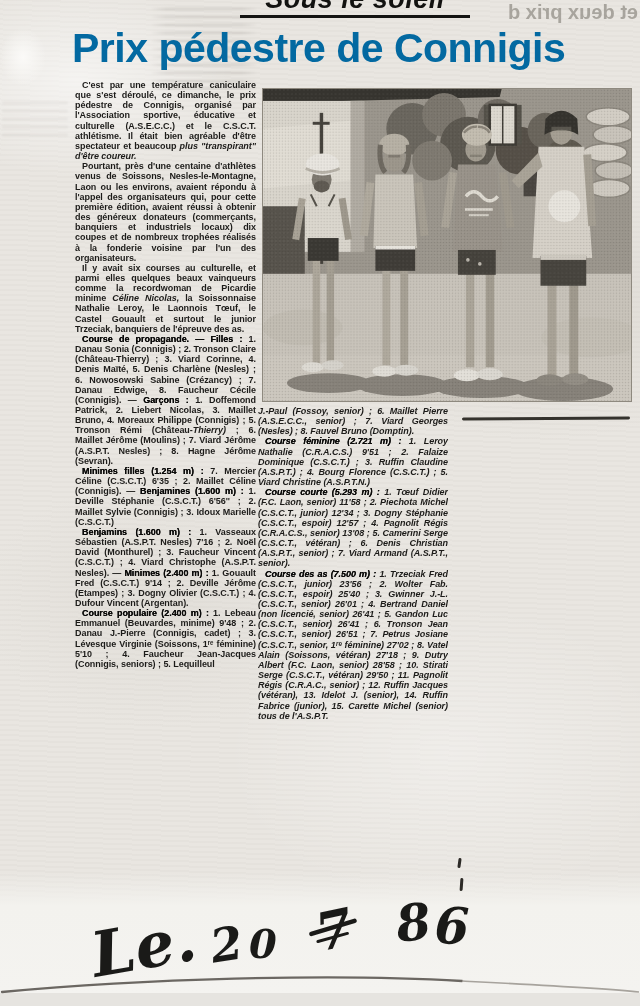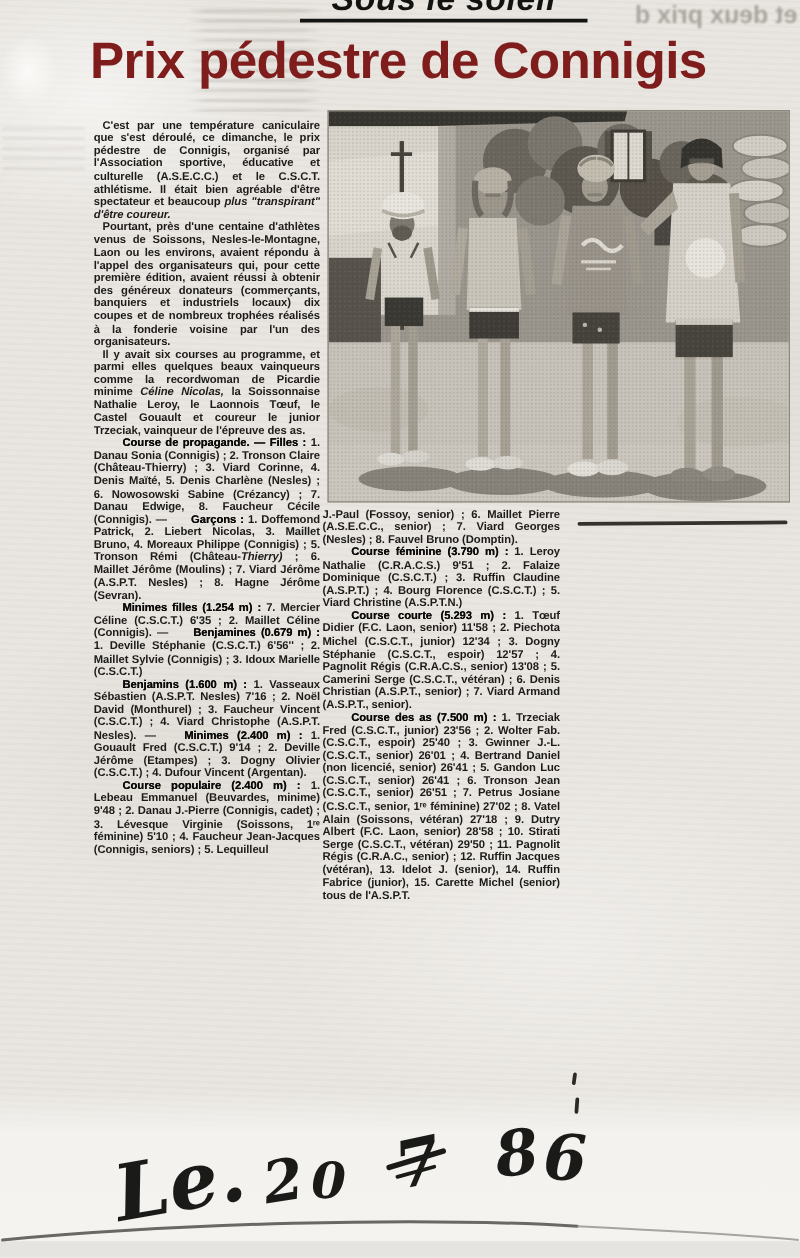--- a/index.html
+++ b/index.html
@@ -17,31 +17,31 @@
   .bottom-white{position:absolute;left:0;top:872;width:640px;height:122px;
     background:linear-gradient(180deg, rgba(244,243,240,0) 0%, #f3f2ee 28%, #f4f3f0 100%);}
   .below-clip{position:absolute;left:0;top:993px;width:640px;height:13px;background:#e6e4e0;}
   .bottom-white{top:872px;}
 
   .kicker{position:absolute;left:240px;top:-14px;width:230px;
     font:italic 700 27px/1 "Liberation Sans",sans-serif;color:#121210;
     border-bottom:3px solid #141412;padding-bottom:2px;text-align:center;
     letter-spacing:.5px;}
   .headline{position:absolute;left:72px;top:27px;width:560px;
-    font:700 41px/1.05 "Liberation Sans",sans-serif;color:#7f1d1d;
+    font:700 41px/1.05 "Liberation Sans",sans-serif;color:#0369a1;
     letter-spacing:-.5px;white-space:nowrap;}
 
   .col{position:absolute;text-align:justify;color:#1c1b19;
     font:700 9px/10.15px "Liberation Sans",sans-serif;letter-spacing:-.05px;
     -webkit-hyphens:auto;hyphens:auto;}
-  .col-left{left:75px;top:95px;width:181px;height:776px;overflow:hidden;}
-  .col-right{left:258px;top:406px;width:190px;height:462px;overflow:hidden;}
+  .col-left{left:75px;top:80px;width:181px;height:776px;overflow:hidden;}
+  .col-right{left:258px;top:406px;width:190px;height:462px;overflow:hidden;font-style:italic;}
   .para{margin:0;text-indent:7px;}
   .para.noindent{text-indent:0;}
-  .seg-b{font-weight:800;color:#0a0a09;text-shadow:0 0 .45px currentColor;margin-left:16px;}
+  .seg-b{font-weight:800;color:#0a0a09;text-shadow:0 0 .45px currentColor;}
   .seg-i{font-style:italic;}
 
   .photo-wrap{position:absolute;left:262px;top:88px;width:370px;height:314px;
     border:1px solid #8e897f;box-sizing:border-box;background:#b7b2a9;}
   .photo-wrap svg{display:block;width:100%;height:100%;}
 
   .column-rule{position:absolute;left:462px;top:417px;width:168px;height:2.5px;
     background:#34322d;transform:rotate(-.4deg);border-radius:2px;}
   .stray-marks{position:absolute;left:455px;top:858px;width:10px;height:34px;}
   .stray-marks span{position:absolute;width:2.5px;background:#2c2a26;border-radius:2px;}
@@ -77,30 +77,30 @@
   <div class="ghost-lines gl-2"></div>
   <div class="ghost-mirror">et deux prix d</div>
 
   <div class="kicker">Sous le soleil</div>
 
   <h1 class="headline" style="margin:0">Prix pédestre de Connigis</h1>
 
   <div class="col col-left" lang="fr">
       <p class="para"><span>C'est par une température caniculaire que s'est déroulé, ce dimanche, le prix pédestre de Connigis, organisé par l'Association sportive, éducative et culturelle (A.S.E.C.C.) et le C.S.C.T. athlétisme. Il était bien agréable d'être spectateur et beaucoup </span><span class="seg-i">plus "transpirant" d'être coureur.</span></p>
       <p class="para"><span>Pourtant, près d'une centaine d'athlètes venus de Soissons, Nesles-le-Montagne, Laon ou les environs, avaient répondu à l'appel des organisateurs qui, pour cette première édition, avaient réussi à obtenir des généreux donateurs (commerçants, banquiers et industriels locaux) dix coupes et de nombreux trophées réalisés à la fonderie voisine par l'un des organisateurs.</span></p>
-      <p class="para"><span>Il y avait six courses au programme, et parmi elles quelques beaux vainqueurs comme la recordwoman de Picardie minime </span><span class="seg-i">Céline Nicolas,</span><span> la Soissonnaise Nathalie Leroy, le Laonnois Tœuf, le Castel Gouault et coureur le junior Trzeciak, vainqueur de l'épreuve des as.</span></p>
+      <p class="para"><span>Il y avait six courses au culturelle, et parmi elles quelques beaux vainqueurs comme la recordwoman de Picardie minime </span><span class="seg-i">Céline Nicolas,</span><span> la Soissonnaise Nathalie Leroy, le Laonnois Tœuf, le Castel Gouault et surtout le junior Trzeciak, banquiers de l'épreuve des as.</span></p>
       <p class="para"><span class="seg-b">Course de propagande. — Filles :</span><span> 1. Danau Sonia (Connigis) ; 2. Tronson Claire (Château-Thierry) ; 3. Viard Corinne, 4. Denis Maïté, 5. Denis Charlène (Nesles) ; 6. Nowosowski Sabine (Crézancy) ; 7. Danau Edwige, 8. Faucheur Cécile (Connigis). — </span><span class="seg-b">Garçons :</span><span> 1. Doffemond Patrick, 2. Liebert Nicolas, 3. Maillet Bruno, 4. Moreaux Philippe (Connigis) ; 5. Tronson Rémi (Château-</span><span class="seg-i">Thierry)</span><span> ; 6. Maillet Jérôme (Moulins) ; 7. Viard Jérôme (A.S.P.T. Nesles) ; 8. Hagne Jérôme (Sevran).</span></p>
-      <p class="para"><span class="seg-b">Minimes filles (1.254 m) :</span><span> 7. Mercier Céline (C.S.C.T.) 6'35 ; 2. Maillet Céline (Connigis). — </span><span class="seg-b">Benjamines (0.679 m) :</span><span> 1. Deville Stéphanie (C.S.C.T.) 6'56'' ; 2. Maillet Sylvie (Connigis) ; 3. Idoux Marielle (C.S.C.T.)</span></p>
+      <p class="para"><span class="seg-b">Minimes filles (1.254 m) :</span><span> 7. Mercier Céline (C.S.C.T.) 6'35 ; 2. Maillet Céline (Connigis). — </span><span class="seg-b">Benjamines (1.600 m) :</span><span> 1. Deville Stéphanie (C.S.C.T.) 6'56'' ; 2. Maillet Sylvie (Connigis) ; 3. Idoux Marielle (C.S.C.T.)</span></p>
       <p class="para"><span class="seg-b">Benjamins (1.600 m) :</span><span> 1. Vasseaux Sébastien (A.S.P.T. Nesles) 7'16 ; 2. Noël David (Monthurel) ; 3. Faucheur Vincent (C.S.C.T.) ; 4. Viard Christophe (A.S.P.T. Nesles). — </span><span class="seg-b">Minimes (2.400 m) :</span><span> 1. Gouault Fred (C.S.C.T.) 9'14 ; 2. Deville Jérôme (Etampes) ; 3. Dogny Olivier (C.S.C.T.) ; 4. Dufour Vincent (Argentan).</span></p>
       <p class="para"><span class="seg-b">Course populaire (2.400 m) :</span><span> 1. Lebeau Emmanuel (Beuvardes, minime) 9'48 ; 2. Danau J.-Pierre (Connigis, cadet) ; 3. Lévesque Virginie (Soissons, 1ʳᵉ féminine) 5'10 ; 4. Faucheur Jean-Jacques (Connigis, seniors) ; 5. Lequilleul</span></p>
     </div>
 
   <div class="col col-right" lang="fr">
       <p class="para noindent"><span>J.-Paul (Fossoy, senior) ; 6. Maillet Pierre (A.S.E.C.C., senior) ; 7. Viard Georges (Nesles) ; 8. Fauvel Bruno (Domptin).</span></p>
-      <p class="para"><span class="seg-b">Course féminine (3.790 m) :</span><span> 1. Leroy Nathalie (C.R.A.C.S.) 9'51 ; 2. Falaize Dominique (C.S.C.T.) ; 3. Ruffin Claudine (A.S.P.T.) ; 4. Bourg Florence (C.S.C.T.) ; 5. Viard Christine (A.S.P.T.N.)</span></p>
+      <p class="para"><span class="seg-b">Course féminine (2.721 m) :</span><span> 1. Leroy Nathalie (C.R.A.C.S.) 9'51 ; 2. Falaize Dominique (C.S.C.T.) ; 3. Ruffin Claudine (A.S.P.T.) ; 4. Bourg Florence (C.S.C.T.) ; 5. Viard Christine (A.S.P.T.N.)</span></p>
       <p class="para"><span class="seg-b">Course courte (5.293 m) :</span><span> 1. Tœuf Didier (F.C. Laon, senior) 11'58 ; 2. Piechota Michel (C.S.C.T., junior) 12'34 ; 3. Dogny Stéphanie (C.S.C.T., espoir) 12'57 ; 4. Pagnolit Régis (C.R.A.C.S., senior) 13'08 ; 5. Camerini Serge (C.S.C.T., vétéran) ; 6. Denis Christian (A.S.P.T., senior) ; 7. Viard Armand (A.S.P.T., senior).</span></p>
       <p class="para"><span class="seg-b">Course des as (7.500 m) :</span><span> 1. Trzeciak Fred (C.S.C.T., junior) 23'56 ; 2. Wolter Fab. (C.S.C.T., espoir) 25'40 ; 3. Gwinner J.-L. (C.S.C.T., senior) 26'01 ; 4. Bertrand Daniel (non licencié, senior) 26'41 ; 5. Gandon Luc (C.S.C.T., senior) 26'41 ; 6. Tronson Jean (C.S.C.T., senior) 26'51 ; 7. Petrus Josiane (C.S.C.T., senior, 1ʳᵉ féminine) 27'02 ; 8. Vatel Alain (Soissons, vétéran) 27'18 ; 9. Dutry Albert (F.C. Laon, senior) 28'58 ; 10. Stirati Serge (C.S.C.T., vétéran) 29'50 ; 11. Pagnolit Régis (C.R.A.C., senior) ; 12. Ruffin Jacques (vétéran), 13. Idelot J. (senior), 14. Ruffin Fabrice (junior), 15. Carette Michel (senior) tous de l'A.S.P.T.</span></p>
     </div>
 
   <div class="photo-wrap">
     <svg viewBox="0 0 370 314" preserveAspectRatio="none" role="img">
       <defs>
         <pattern id="ht" width="3" height="3" patternUnits="userSpaceOnUse">
           <circle cx="1.5" cy="1.5" r="0.72" fill="#26241f"></circle>
         </pattern>

